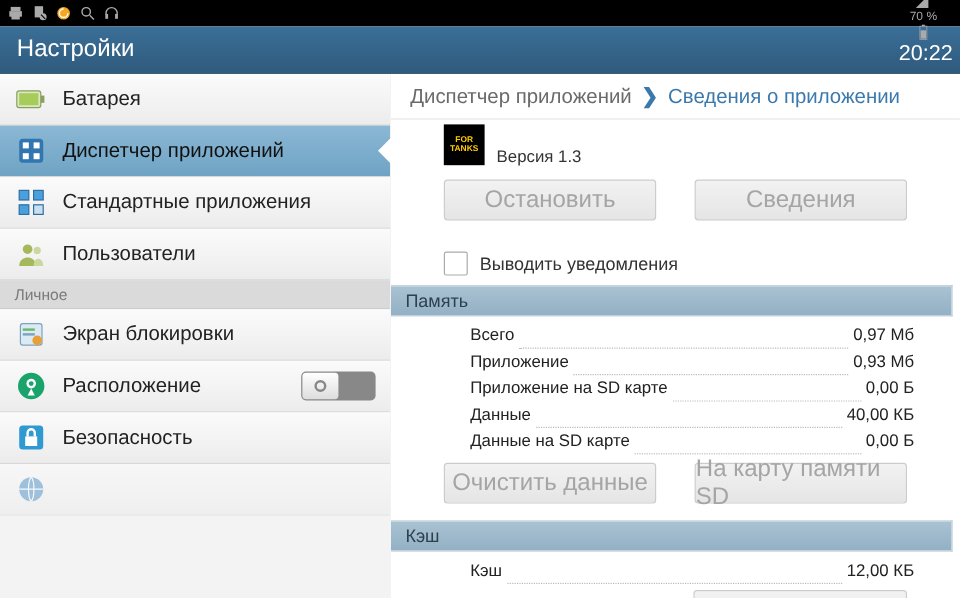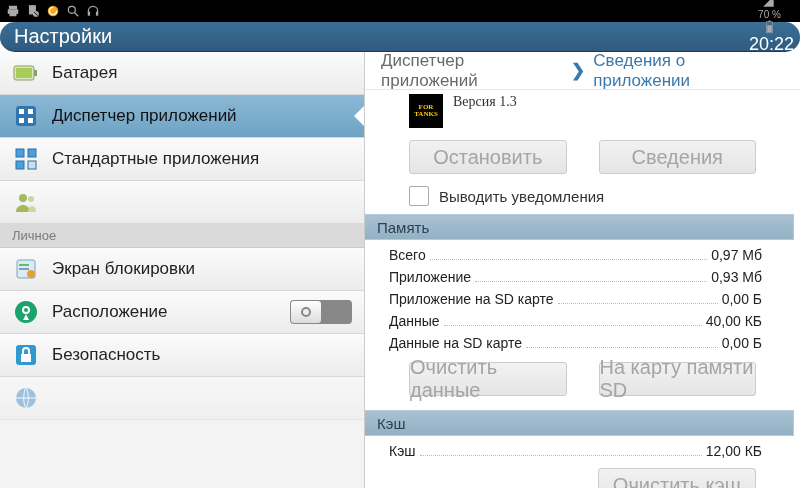--- a/index.html
+++ b/index.html
@@ -5,58 +5,58 @@
   * { margin: 0; padding: 0; box-sizing: border-box; }
   body { font-family: Arial, sans-serif; width: 800px; height: 500px; overflow: hidden; background: #fff; }
   
   .status-bar { background: #000; height: 22px; display: flex; align-items: center; padding: 0 6px; color: #aaa; font-size: 11px; }
   .status-left { display: flex; gap: 6px; }
   .status-right { margin-left: auto; display: flex; align-items: center; gap: 0; flex-direction: column; }
   .status-icon { width: 14px; height: 14px; display: inline-flex; align-items: center; justify-content: center; fill: #aaa; color: #aaa; }
   .clock { color: #fff; font-size: 18px; margin-left: 4px; }
   .battery-pct { color: #aaa; font-size: 10px; }
   
-  .title-bar { height: 30px; background: linear-gradient(#3b6f97, #2f5a7d); color: #fff; font-size: 20px; display: flex; align-items: center; padding: 0 14px; border-bottom: 1px solid #1d3c54; border-radius: 15px; }
+  .title-bar { height: 40px; background: linear-gradient(#3b6f97, #2f5a7d); color: #fff; font-size: 20px; display: flex; align-items: center; padding: 0 14px; border-bottom: 1px solid #1d3c54; }
   
   .main { display: flex; height: calc(500px - 22px - 42px); }
   
-  .sidebar { width: 365px; background: #f3f3f3; border-right: 1px solid #ccc; overflow-y: auto; }
+  .sidebar { width: 326px; background: #f3f3f3; border-right: 1px solid #ccc; overflow-y: auto; }
   .side-item { display: flex; align-items: center; height: 43px; padding: 0 12px; background: linear-gradient(#fbfbfb,#ececec); border-bottom: 1px solid #d8d8d8; font-size: 17px; color: #222; cursor: pointer; position: relative; }
   .side-item .icon-slot { width: 28px; height: 28px; margin-right: 12px; display: flex; align-items: center; justify-content: center; }
   .side-item.active { background: linear-gradient(#8bb8d5,#6fa3c4); color: #111; }
   .side-item.active::after { content: ""; position: absolute; right: -1px; top: 50%; margin-top: -11px; border: 11px solid transparent; border-right-color: #fff; }
   .side-header { height: 24px; background: #dadada; color: #7a7a7a; font-size: 13px; display: flex; align-items: center; padding: 0 12px; border-bottom: 1px solid #ccc; }
   
   .toggle { margin-left: auto; width: 62px; height: 24px; background: #888; border-radius: 4px; position: relative; display: flex; }
   .toggle .thumb { width: 30px; height: 22px; margin: 1px; background: linear-gradient(#fff,#ddd); border-radius: 3px; display: flex; align-items: center; justify-content: center; }
   .toggle .dot { width: 10px; height: 10px; border-radius: 50%; border: 2px solid #888; }
   
   .content { flex: 1; background: #fff; overflow-y: auto; }
   .breadcrumb { height: 38px; display: flex; align-items: center; padding: 0 16px; font-size: 17px; border-bottom: 1px solid #e6e6e6; }
   .bc-parent { color: #6a6a6a; }
   .bc-sep { color: #3b79ad; margin: 0 8px; font-weight: bold; }
   .bc-current { color: #3b79ad; }
   
   .section { padding: 4px 16px 0; }
-  .app-header { display: flex; align-items: flex-start; padding: 0 0 6px 28px; font-family: Liberation Serif, serif; }
+  .app-header { display: flex; align-items: flex-end; padding: 0 0 6px 28px; }
   .app-icon { width: 34px; height: 34px; background: #000; display: flex; flex-direction: column; align-items: center; justify-content: center; font-size: 7px; font-weight: bold; line-height: 1; }
   .app-icon .f { color: #ffcc00; }
   .app-icon .t { color: #ffcc00; }
   .app-version { margin-left: 10px; font-size: 14px; color: #333; }
   
   .button-row { display: flex; gap: 32px; padding: 6px 28px 8px; }
   .btn { flex: 1; height: 34px; background: linear-gradient(#f2f2f2,#e5e5e5); border: 1px solid #ccc; border-radius: 3px; font-size: 20px; color: #a5a5a5; display: flex; align-items: center; justify-content: center; cursor: pointer; }
   
-  .checkbox-row { display: flex; align-items: center; padding: 4px 28px 8px; }
+  .checkbox-row { display: flex; align-items: center; padding: 4px 28px 8px; margin-top: 14px; }
   .chk { width: 20px; height: 20px; border: 1px solid #aaa; background: #fff; margin-right: 10px; border-radius: 2px; }
   .chk-label { font-size: 15px; color: #333; }
   
   .sec-header { background: linear-gradient(#a9c2d3,#93b0c4); height: 26px; display: flex; align-items: center; padding: 0 12px; font-size: 15px; color: #2e4050; margin: 0 6px 0 0; border: 1px solid #b6cad8; border-left: none; }
   
-  .kv { display: flex; align-items: center; padding: 3px 22px 3px 8px; font-size: 14px; color: #222; }
+  .kv { display: flex; align-items: flex-end; padding: 3px 22px 3px 8px; font-size: 14px; color: #222; margin-left: 42px; }
   .kv .k { }
   .kv .dots { flex: 1; border-bottom: 1px dotted #bbb; margin: 0 4px; position: relative; top: 4px; }
   .kv .v { }
 </style>
 </head>
 <body>
 
 <div class="status-bar">
   <div class="status-left">
     <span class="status-icon">
@@ -164,20 +164,21 @@
     </div>
     <div class="side-item">
       <span class="icon-slot">
           <svg width="24" height="24" viewBox="0 0 24 24">
             <circle cx="9" cy="8" r="4" fill="#a5b85c"></circle>
             <path d="M2 22c0-5 4-7 7-7s7 2 7 7" fill="#a5b85c"></path>
             <circle cx="17" cy="9" r="3" fill="#c9d89d"></circle>
             <path d="M14 22c0-4 2-6 4-6s4 2 4 6" fill="#c9d89d"></path>
           </svg>
         </span>
+      <span>Пользователи</span>
     </div>
     <div class="side-header">Личное</div>
     <div class="side-item">
       <span class="icon-slot">
           <svg width="24" height="24" viewBox="0 0 24 24">
             <rect x="3" y="3" width="18" height="18" rx="2" fill="#dceaf4" stroke="#7ca2c0"></rect>
             <rect x="5" y="7" width="10" height="2" fill="#6b6"></rect>
             <rect x="5" y="11" width="10" height="2" fill="#7ca2c0"></rect>
             <circle cx="17" cy="17" r="4" fill="#e7a038"></circle>
           </svg>

